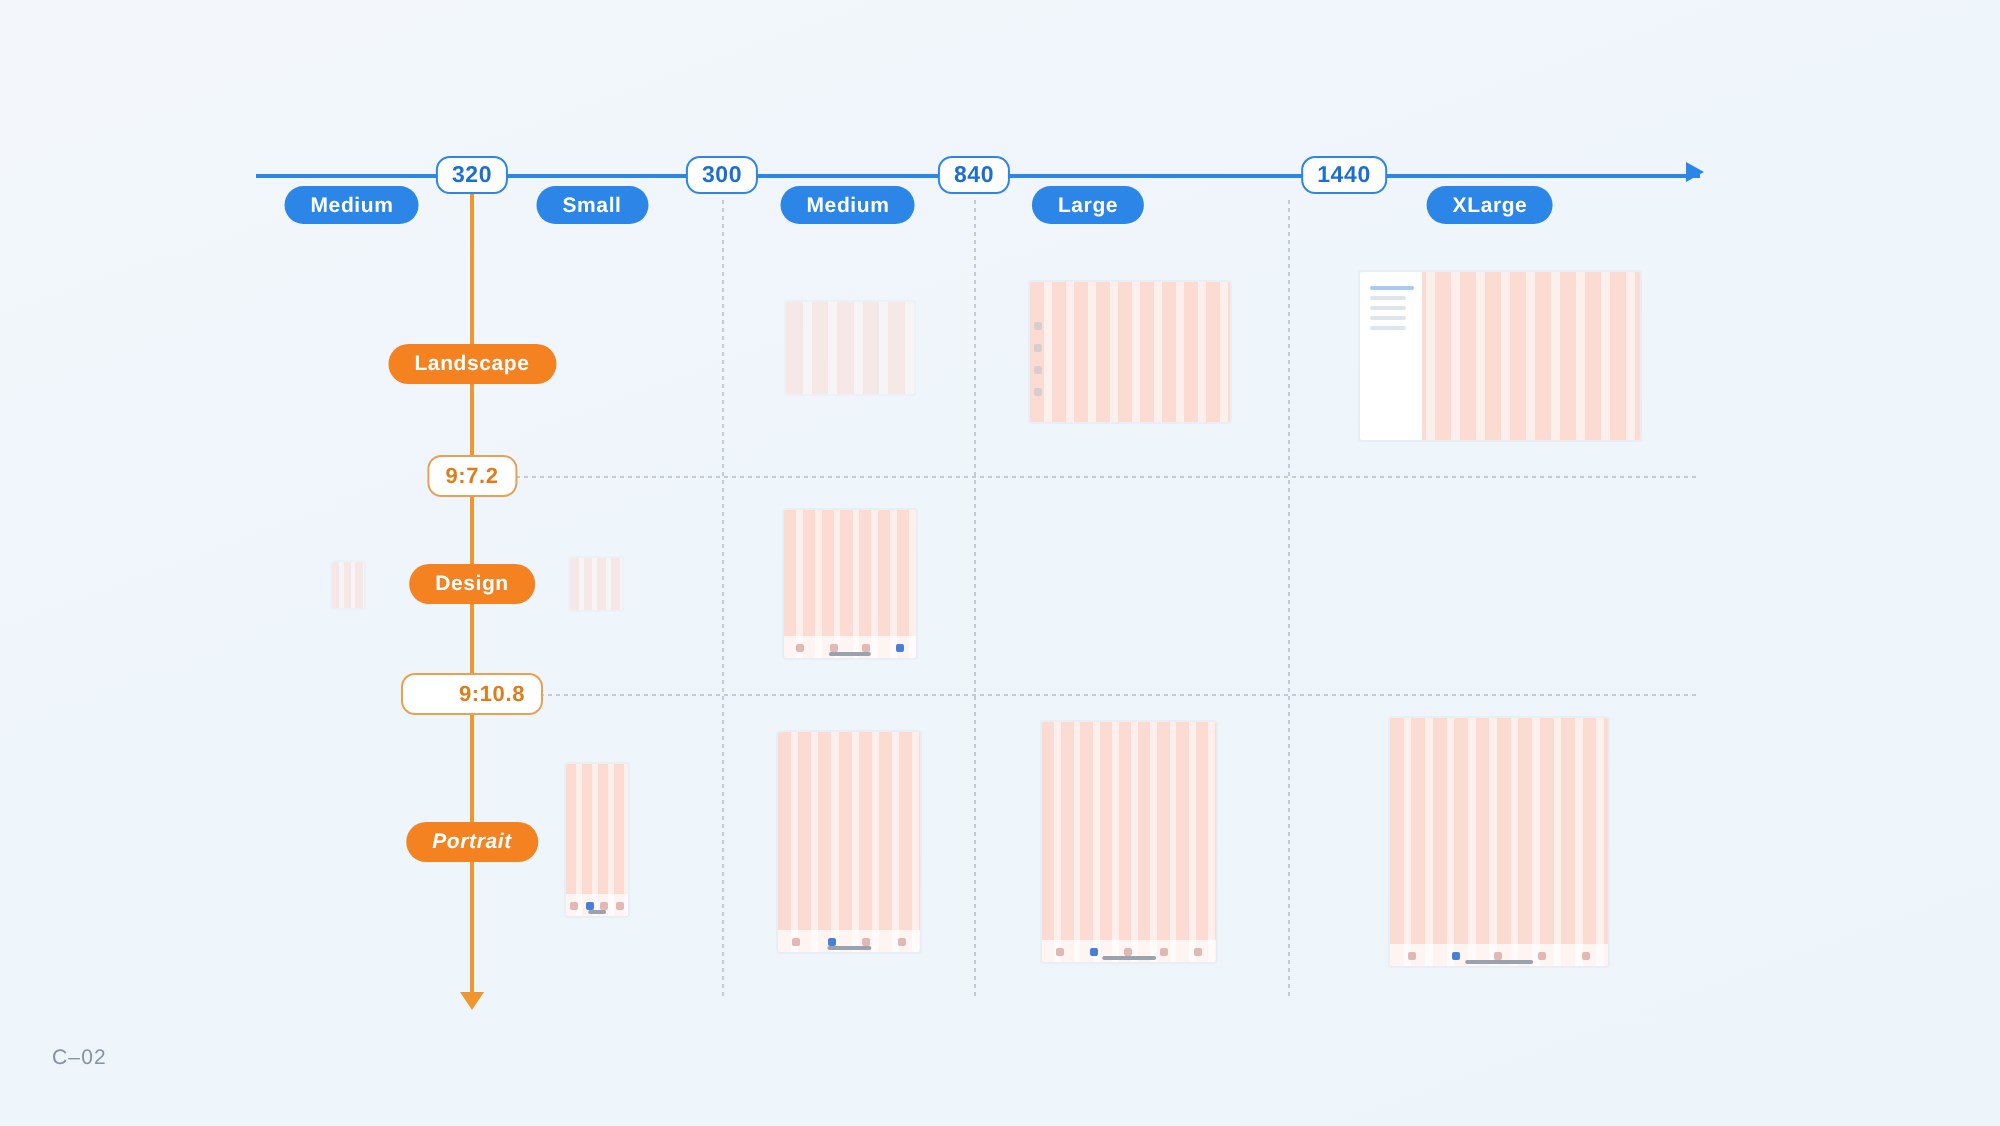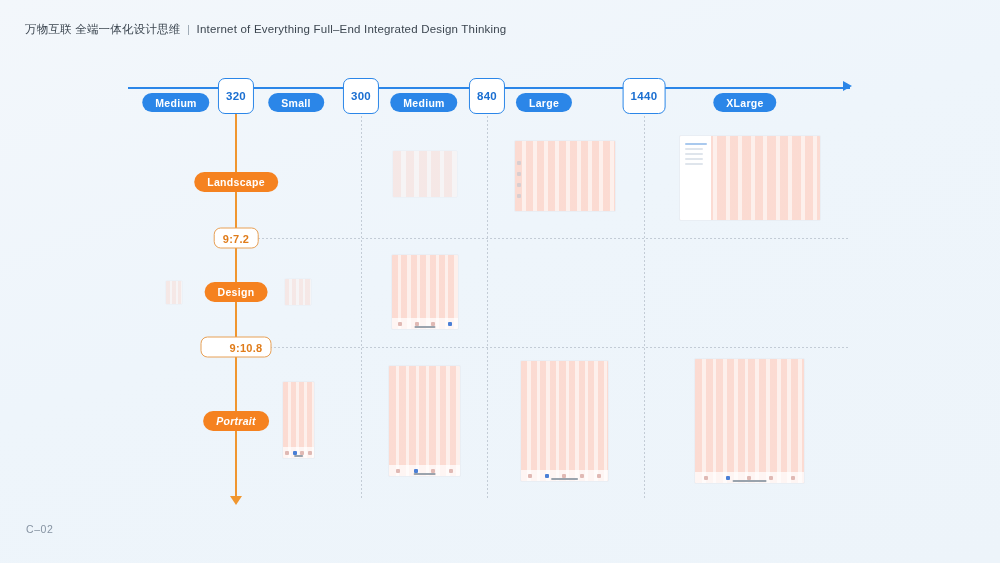--- a/index.html
+++ b/index.html
@@ -44,21 +44,21 @@
   .vaxis-arrow{
     position:absolute;left:230px;top:496px;width:0;height:0;
     border-top:9px solid #f0962f;
     border-left:6px solid transparent;
     border-right:6px solid transparent;
   }
 
   
   .bp-node{
     position:absolute;top:78px;transform:translateX(-50%);
-    height:36px;padding:0 7px;min-width:26px;
+    height:19px;padding:0 7px;min-width:26px;
     box-sizing:border-box;
     background:#ffffff;border:1.8px solid #2b86e8;border-radius:7px;
     display:flex;align-items:center;justify-content:center;
     font-size:11.5px;font-weight:bold;color:#1b6fd1;letter-spacing:.3px;
     z-index:4;
   }
 
   
   .bp-pill{
     position:absolute;top:93px;transform:translateX(-50%);
@@ -150,25 +150,20 @@
   .homebar{
     position:absolute;left:50%;bottom:1.5px;transform:translateX(-50%);
     width:32%;height:2px;border-radius:1px;background:#9aa3ad;
   }
 </style>
 </head>
 <body>
 
 <div class="stage">
 
-  <div class="title">
-    <span>万物互联 全端一体化设计思维</span>
-    <span class="sep">|</span>
-    <span>Internet of Everything Full–End Integrated Design Thinking</span>
-  </div>
 
   <div id="vdots">
       <div class="vdot" style="left: 361px;"></div>
       <div class="vdot" style="left: 487px;"></div>
       <div class="vdot" style="left: 644px;"></div>
     </div>
   <div id="hdots">
       <div class="hdot" style="top: 238px;"></div>
       <div class="hdot" style="top: 347px;"></div>
     </div>
@@ -259,21 +254,21 @@
   <div class="haxis"></div>
   <div class="haxis-arrow"></div>
 
   <div class="vaxis"></div>
   <div class="vaxis-arrow"></div>
 
   <div id="bp-nodes">
       <div class="bp-node" style="left: 236px;">320</div>
       <div class="bp-node" style="left: 361px;">300</div>
       <div class="bp-node" style="left: 487px;">840</div>
-      <div class="bp-node" style="left: 644px;">1440</div>
+      <div class="bp-node" style="left: 672px;">1440</div>
     </div>
   <div id="bp-pills">
       <div class="bp-pill" style="left: 176px;">Medium</div>
       <div class="bp-pill" style="left: 296px;">Small</div>
       <div class="bp-pill" style="left: 424px;">Medium</div>
       <div class="bp-pill" style="left: 544px;">Large</div>
       <div class="bp-pill" style="left: 745px;">XLarge</div>
     </div>
   <div id="row-pills">
       <div class="row-pill" style="top: 182px;">Landscape</div>

